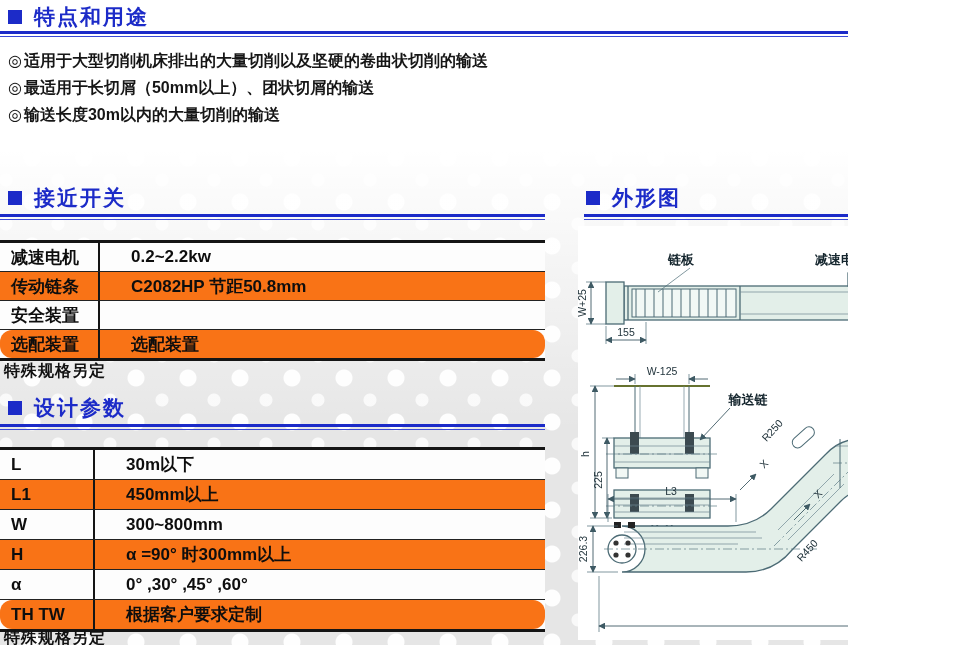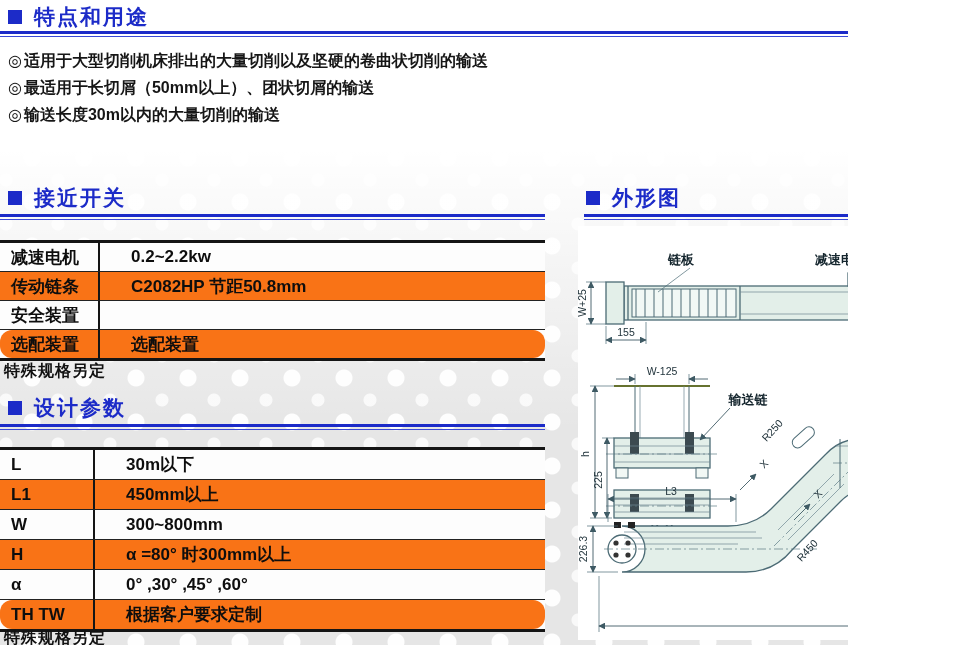--- a/index.html
+++ b/index.html
@@ -102,21 +102,21 @@
     <div class="trow alt">
       <div class="tlabel">L1</div>
       <div class="tval">450mm以上</div>
     </div>
     <div class="trow">
       <div class="tlabel">W</div>
       <div class="tval">300~800mm</div>
     </div>
     <div class="trow alt">
       <div class="tlabel">H</div>
-      <div class="tval">α =80° 时300mm以上</div>
+      <div class="tval">α =90° 时300mm以上</div>
     </div>
     <div class="trow">
       <div class="tlabel">α</div>
       <div class="tval">0° ,30° ,45° ,60°</div>
     </div>
     <div class="trow alt">
       <div class="tlabel">TH TW</div>
       <div class="tval">根据客户要求定制</div>
     </div>
   </div>

